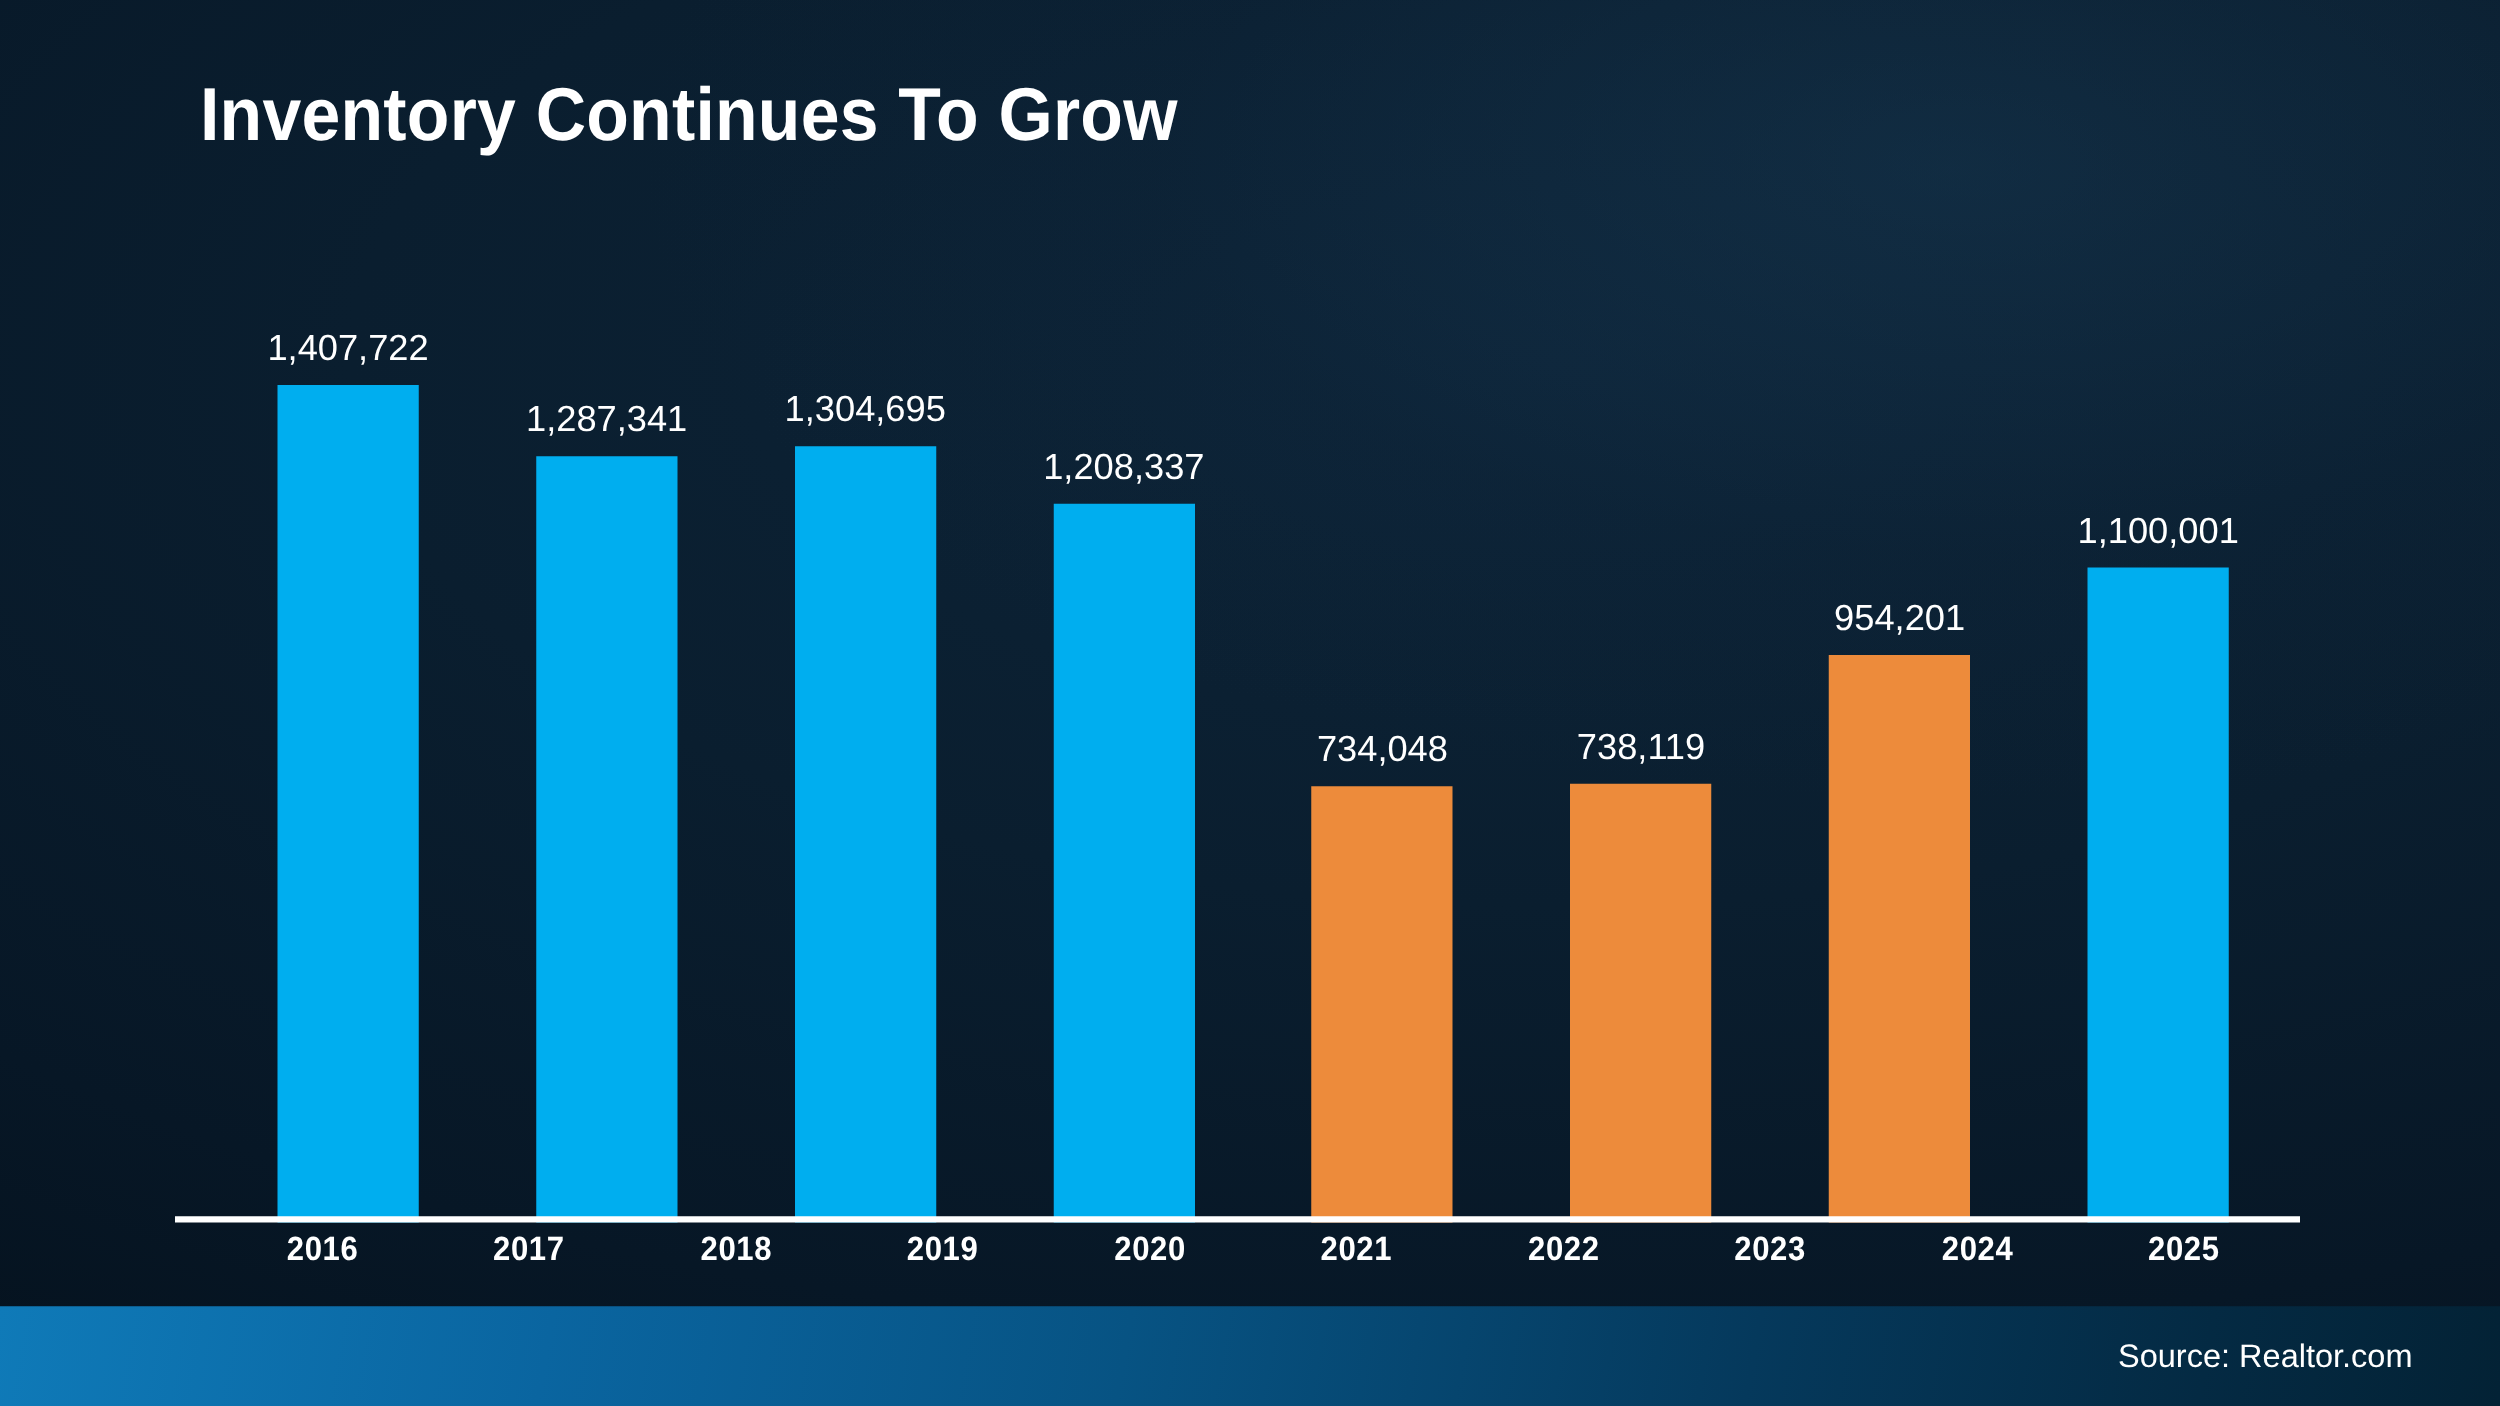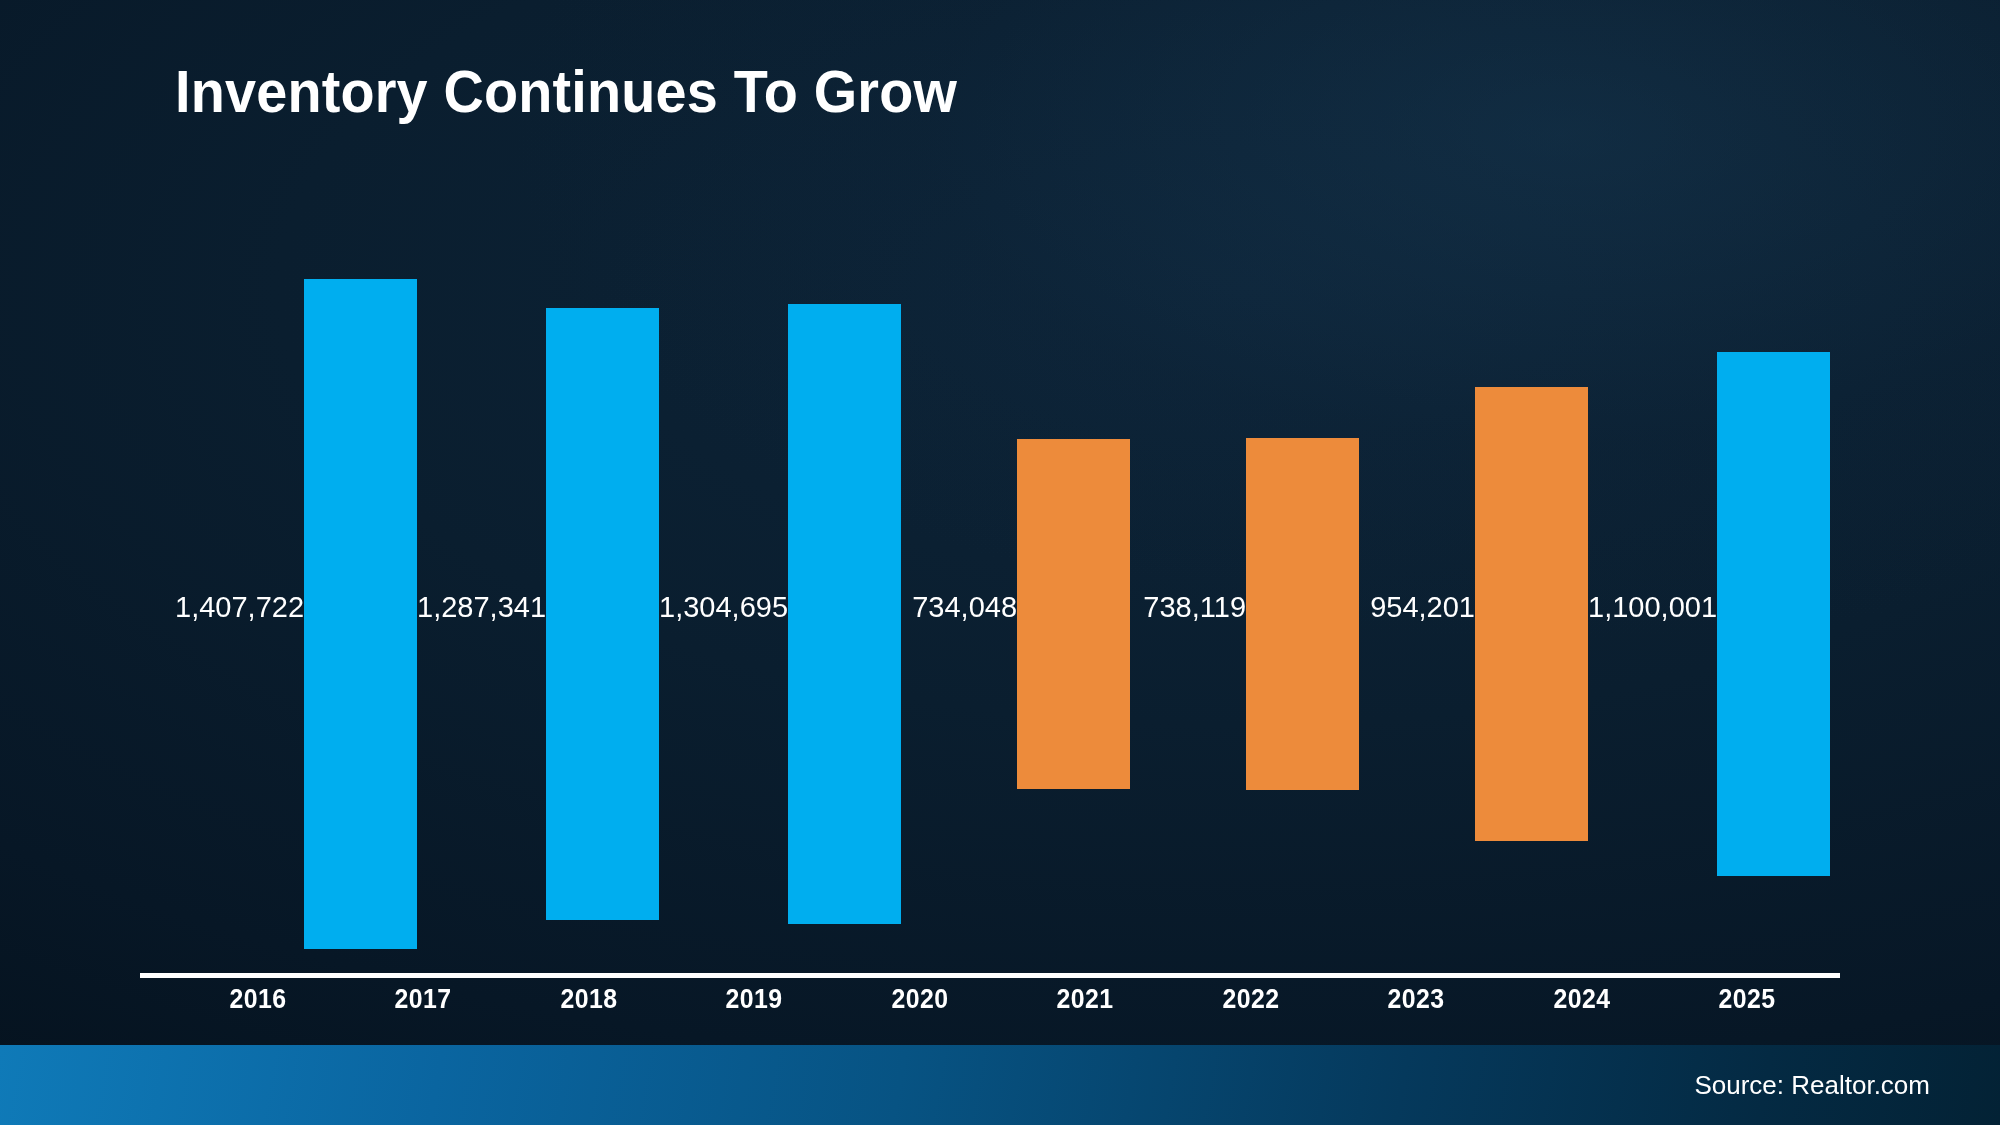--- a/index.html
+++ b/index.html
@@ -20,21 +20,21 @@
   #slide::before {
     content: "";
     position: absolute;
     inset: 0;
     background: radial-gradient(ellipse 70% 60% at 78% 12%, rgba(30,70,100,0.30) 0%, rgba(18,45,70,0.12) 45%, rgba(0,0,0,0) 75%);
     pointer-events: none;
   }
 
   .headings {
     position: absolute;
-    left: 175px;
+    left: 160px;
     top: 62px;
     z-index: 5;
   }
   .title {
     font-family: "Liberation Sans Narrow", "Liberation Sans", sans-serif;
     font-weight: bold;
     font-size: 60px;
     line-height: 1.0;
     color: #ffffff;
     letter-spacing: 0.2px;
@@ -70,20 +70,21 @@
     top: 0;
     display: flex;
     align-items: flex-end;
     justify-content: space-between;
   }
   .bar-slot {
     position: relative;
     flex: 1 1 0;
     height: 100%;
     display: flex;
+    flex-direction: column;
     justify-content: flex-end;
     align-items: center;
   }
   .bar-label {
     font-family: "Liberation Sans", sans-serif;
     font-size: 29px;
     color: #ffffff;
     line-height: 1;
     margin-bottom: 14px;
     white-space: nowrap;
@@ -160,20 +161,24 @@
           <div class="bar-label">1,407,722</div>
           <div class="bar-rect" style="background: rgb(0, 174, 239); height: 670px;"></div>
         </div>
         <div class="bar-slot">
           <div class="bar-label">1,287,341</div>
           <div class="bar-rect" style="background: rgb(0, 174, 239); height: 612.705px;"></div>
         </div>
         <div class="bar-slot">
           <div class="bar-label">1,304,695</div>
           <div class="bar-rect" style="background: rgb(0, 174, 239); height: 620.965px;"></div>
+        </div>
+        <div class="bar-slot">
+          <div class="bar-label">1,208,337</div>
+          <div class="bar-rect" style="background: rgb(0, 174, 239); height: 575.103px;"></div>
         </div>
         <div class="bar-slot">
           <div class="bar-label">734,048</div>
           <div class="bar-rect" style="background: rgb(237, 139, 59); height: 349.367px;"></div>
         </div>
         <div class="bar-slot">
           <div class="bar-label">738,119</div>
           <div class="bar-rect" style="background: rgb(237, 139, 59); height: 351.305px;"></div>
         </div>
         <div class="bar-slot">

